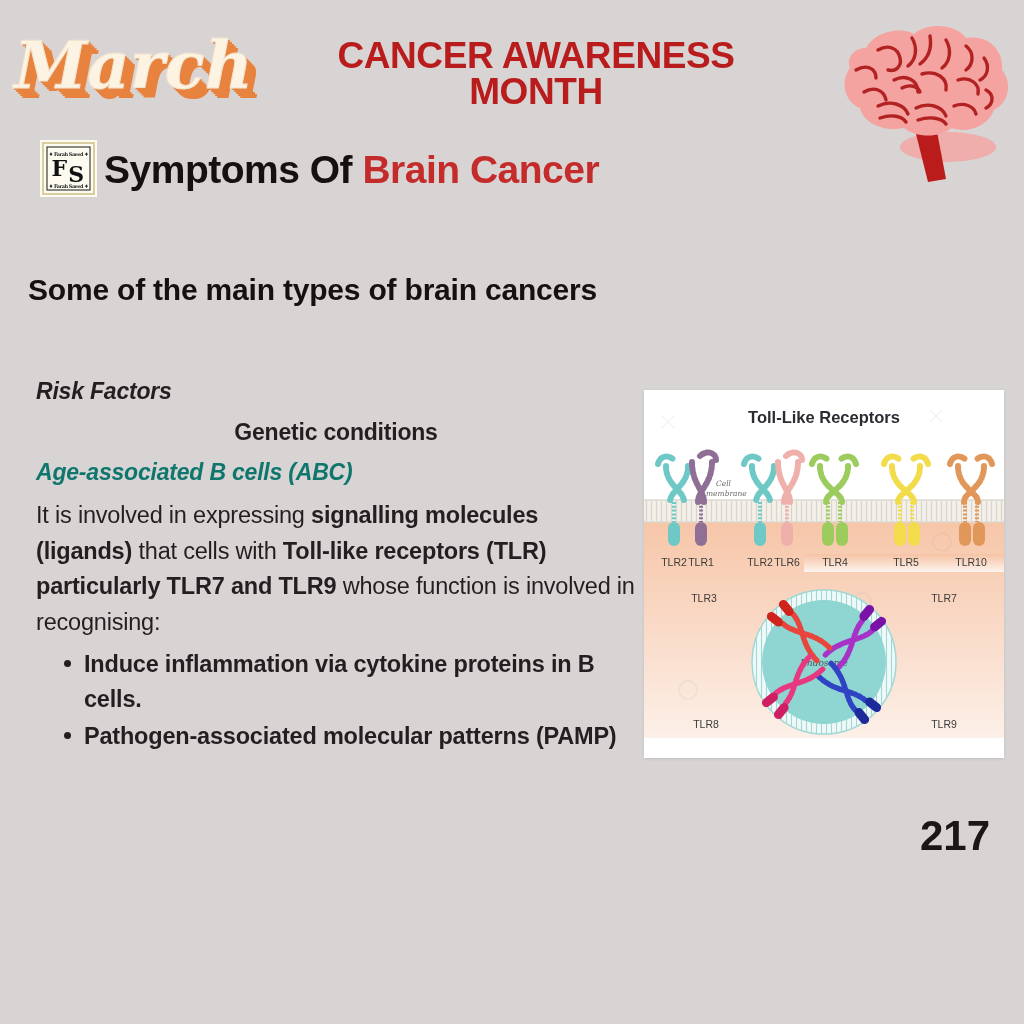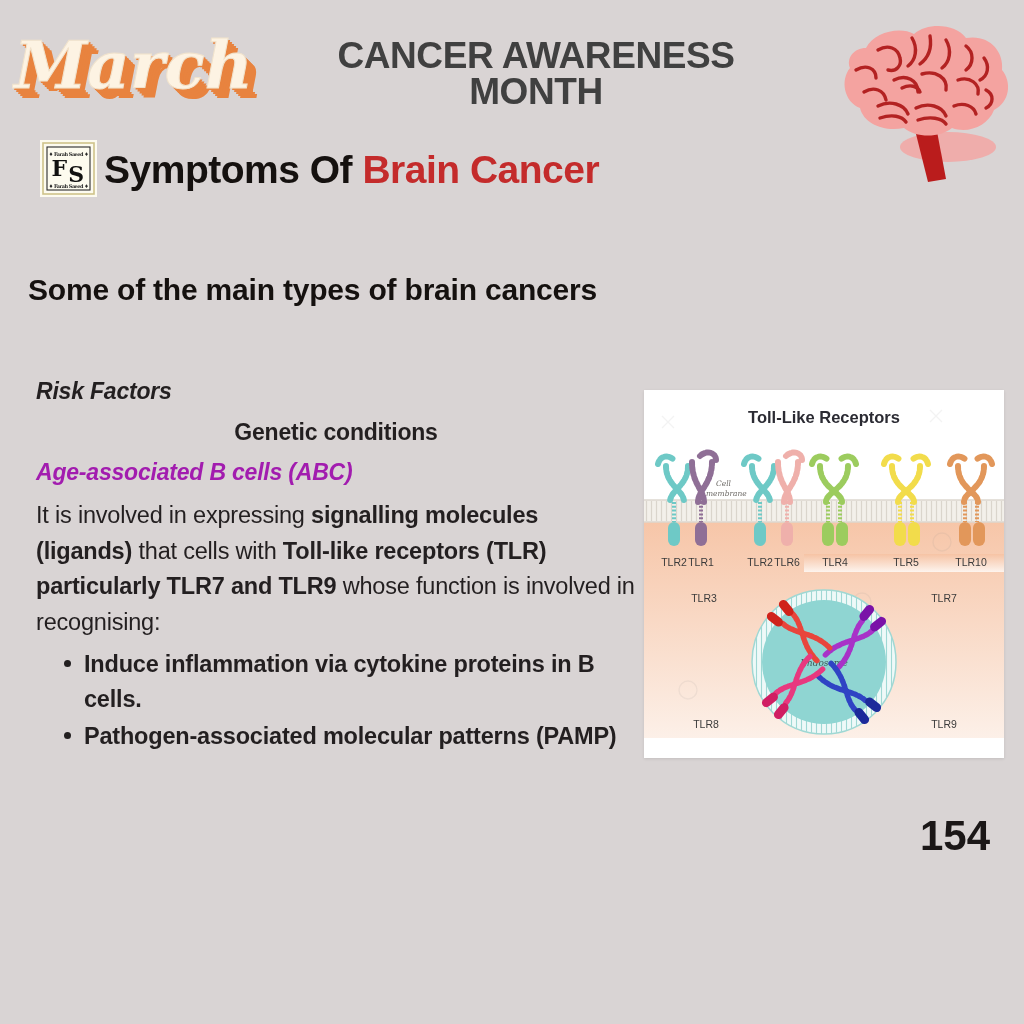--- a/index.html
+++ b/index.html
@@ -214,21 +214,21 @@
           <text class="mshadow" x="12" y="76">March</text>
           <text class="mshadow" x="10" y="74">March</text>
           <text class="mshadow" x="8" y="72">March</text>
           <text class="mshadow" x="6" y="70">March</text>
           <text class="mshadow" x="4" y="68">March</text>
           <text class="mface" x="2" y="66">March</text>
         </g>
       </svg>
     </div>
 
-    <div class="awareness-title" style="color: #404040;">
+    <div class="awareness-title" style="color: #b91c1c;">
       <span>CANCER AWARENESS</span>
       <span class="l2">MONTH</span>
     </div>
 
     <div class="brain-illus">
       <svg width="200" height="172" viewBox="0 0 200 172" xmlns="http://www.w3.org/2000/svg">
 
         <ellipse cx="130" cy="133" rx="48" ry="15" fill="#f2a6a3" opacity="0.85"></ellipse>
 
         <path d="M96 112 L118 112 L128 165 L110 168 Z" fill="#ba1c1c"></path>
@@ -277,21 +277,21 @@
         </svg>
       </span><span>Symptoms Of </span><span class="hl-red" style="color: rgb(196, 43, 43);">Brain Cancer</span>
     </div>
   </div>
 
   <div class="sub-heading">Some of the main types of brain cancers</div>
 
   <div class="body-col">
     <div class="risk-factors">Risk Factors</div>
     <div class="genetic-conditions">Genetic conditions</div>
-    <div class="abc-line" style="color: #a21caf;">Age-associated B cells (ABC)</div>
+    <div class="abc-line" style="color: #0f766e;">Age-associated B cells (ABC)</div>
     <div class="paragraph"><span>It is involved in expressing </span><b>signalling molecules (ligands)</b><span> that cells with </span><b>Toll-like receptors (TLR) particularly TLR7 and TLR9</b><span> whose function is involved in recognising:</span></div>
     <ul class="bullet-list">
         <li>Induce inflammation via cytokine proteins in B cells.</li>
         <li>Pathogen-associated molecular patterns (PAMP)</li>
       </ul>
   </div>
 
   <div class="figure-panel">
     <svg width="360" height="368" viewBox="0 0 360 368" xmlns="http://www.w3.org/2000/svg">
       <defs>
@@ -437,15 +437,15 @@
         <path d="M-14 6 C-14 30 2 40 2 58" stroke="#e8387f" stroke-width="5.5" fill="none" stroke-linecap="round" stroke-dasharray="3 2"></path>
         <rect x="-16" y="56" width="9" height="18" rx="4.5" fill="#d01e63" transform="rotate(6 -11 65)"></rect>
         <rect x="0" y="56" width="9" height="18" rx="4.5" fill="#d01e63" transform="rotate(-6 4 65)"></rect>
       </g>
       <text x="300" y="338" text-anchor="middle" font-family="'Liberation Sans', sans-serif" font-size="10.5" fill="#3b3b3b">TLR9</text>
 
       <rect x="0" y="348" width="360" height="20" fill="#ffffff"></rect>
     </svg>
   </div>
 
-  <div class="page-number">154</div>
+  <div class="page-number">217</div>
 
 </div>
 
 </body></html>

